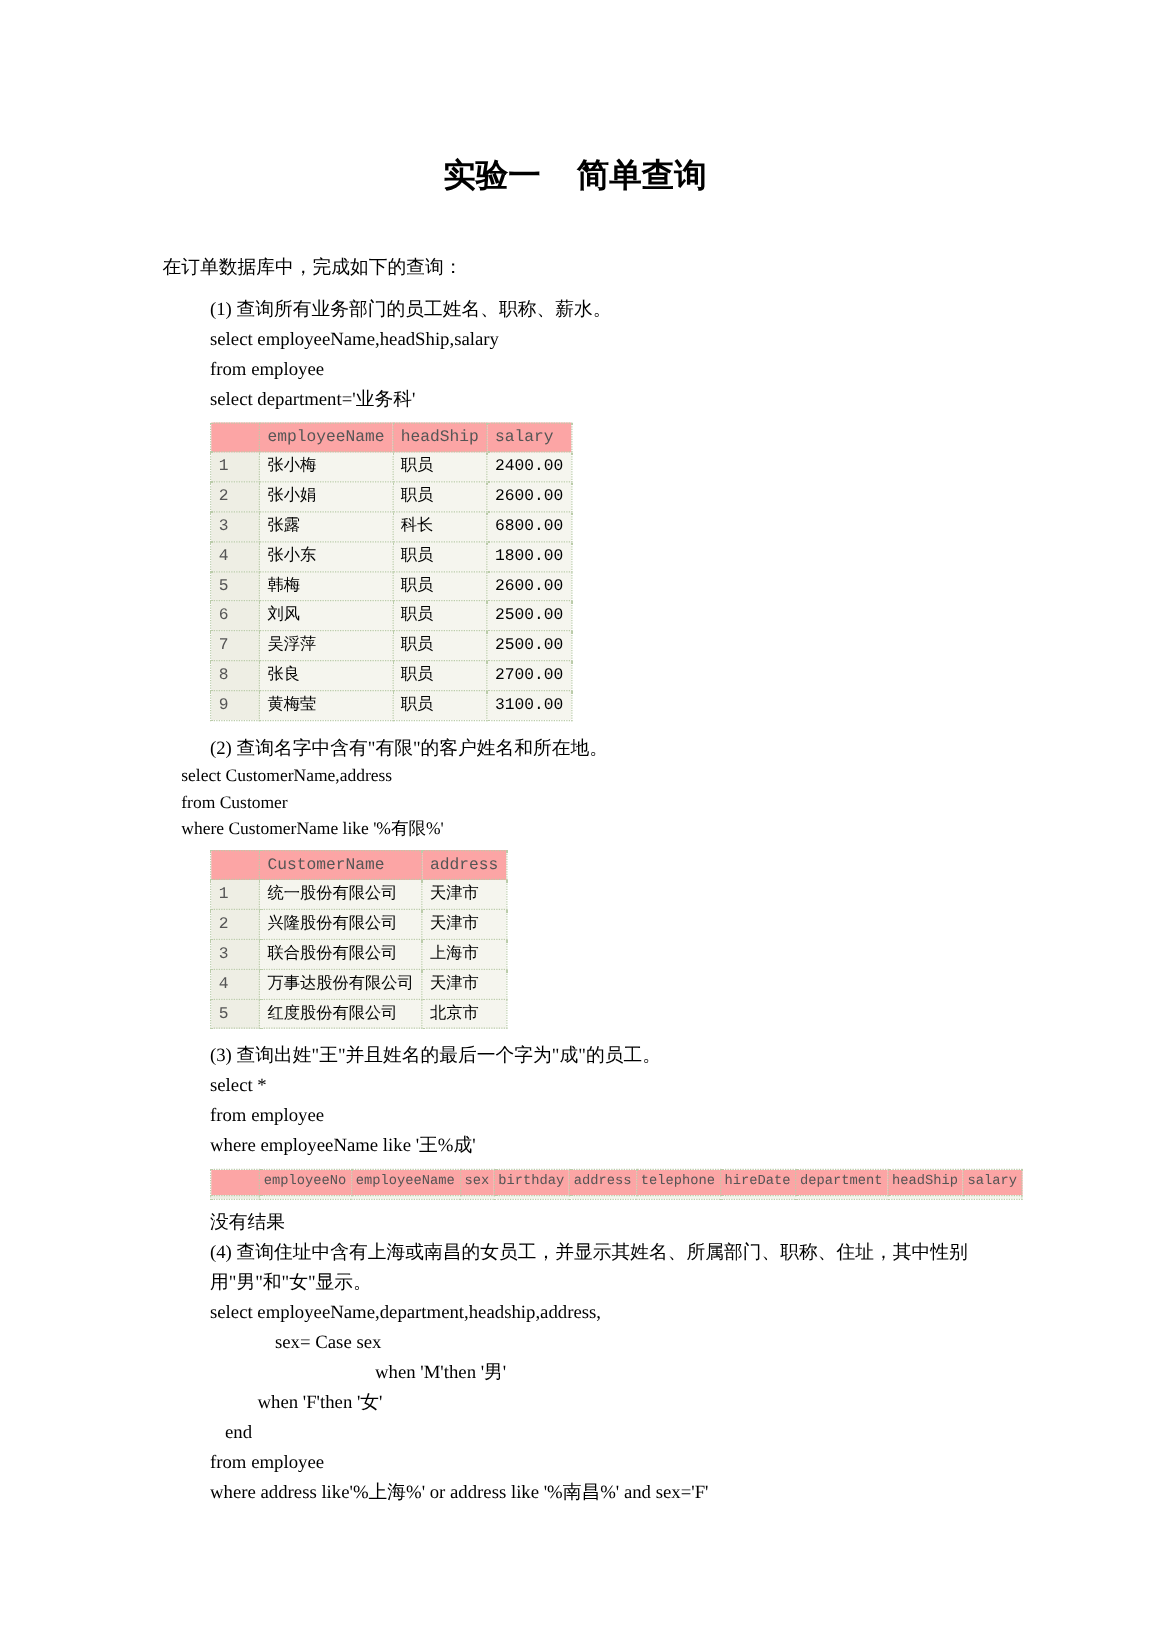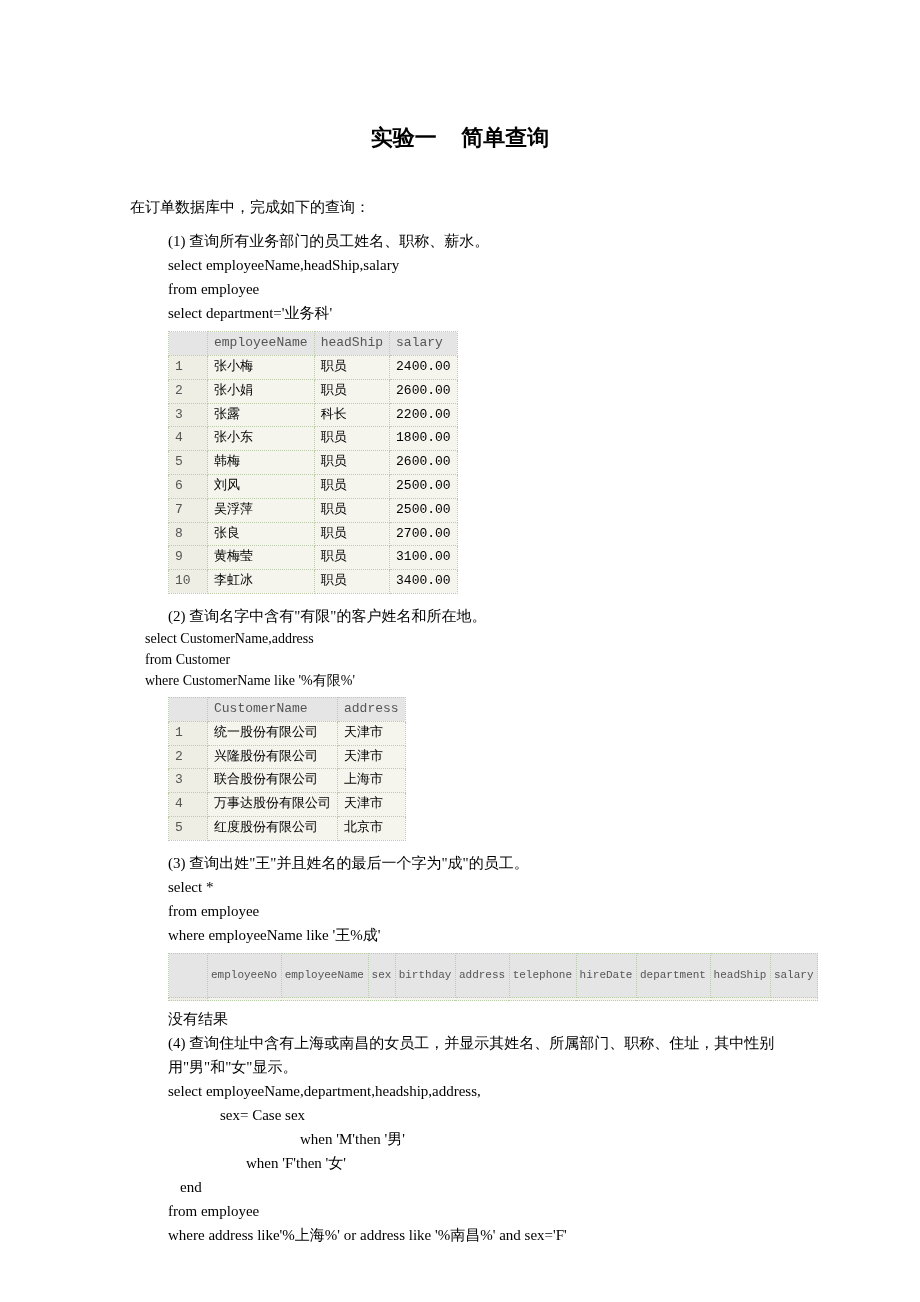--- a/index.html
+++ b/index.html
@@ -6,21 +6,21 @@
     font-family: "SimSun", "宋体", serif;
     font-size: 15px;
     color: #000;
     background: #fff;
     margin: 0;
     padding: 120px 130px 60px 130px;
     line-height: 1.6;
   }
   h1 {
     font-family: "SimHei", "黑体", sans-serif;
-    font-size: 22px;
+    font-size: 26px;
     font-weight: bold;
     text-align: center;
     margin: 0 0 40px 0;
     white-space: pre;
   }
   .intro {
     margin-bottom: 4px;
   }
   .indent {
     margin-left: 38px;
@@ -43,32 +43,32 @@
   table.result th, table.result td {
     border: 1px dotted #bca;
     padding: 1px 6px;
     text-align: left;
     background: #f5f5ee;
     white-space: nowrap;
   }
   table.result th {
     font-weight: normal;
     color: #555;
-    background: #e5e5e5;
+    background: #fca5a5;
   }
   table.result .rownum {
     background: #eeeee4;
     color: #555;
     text-align: left;
     width: 26px;
   }
   table.wide {
     width: 650px;
   }
-  table.wide th { padding: 13px 3px; font-size: 11px; }
+  table.wide th { padding: 1px 3px; font-size: 11px; }
   .noresult {
     margin-left: 38px;
   }
 </style>
 </head>
 <body>
 
 <h1>实验一    简单查询</h1>
 
 <div class="intro">在订单数据库中，完成如下的查询：</div>
@@ -97,21 +97,21 @@
       <tr>
         <td class="rownum">2</td>
         <td>张小娟</td>
         <td>职员</td>
         <td>2600.00</td>
       </tr>
       <tr>
         <td class="rownum">3</td>
         <td>张露</td>
         <td>科长</td>
-        <td>2200.00</td>
+        <td>6800.00</td>
       </tr>
       <tr>
         <td class="rownum">4</td>
         <td>张小东</td>
         <td>职员</td>
         <td>1800.00</td>
       </tr>
       <tr>
         <td class="rownum">5</td>
         <td>韩梅</td>
@@ -134,26 +134,20 @@
         <td class="rownum">8</td>
         <td>张良</td>
         <td>职员</td>
         <td>2700.00</td>
       </tr>
       <tr>
         <td class="rownum">9</td>
         <td>黄梅莹</td>
         <td>职员</td>
         <td>3100.00</td>
-      </tr>
-      <tr>
-        <td class="rownum">10</td>
-        <td>李虹冰</td>
-        <td>职员</td>
-        <td>3400.00</td>
       </tr>
     </tbody>
 </table>
 
 <div class="indent q">(2) 查询名字中含有"有限"的客户姓名和所在地。</div>
 <div class="indent code">select CustomerName,address</div>
 <div class="indent code">from Customer</div>
 <div class="indent code">where CustomerName like '%有限%'</div>
 
 <table class="result">
@@ -221,16 +215,16 @@
       </tr>
   </tbody>
 </table>
 
 <div class="noresult">没有结果</div>
 
 <div class="indent">(4) 查询住址中含有上海或南昌的女员工，并显示其姓名、所属部门、职称、住址，其中性别用"男"和"女"显示。</div>
 <div class="indent">select employeeName,department,headship,address,</div>
 <div class="indent" style="margin-left:90px">sex= Case sex</div>
 <div class="indent" style="margin-left:170px">when 'M'then '男'</div>
-<div class="indent" style="margin-left:116px"> when 'F'then '女'</div>
+<div class="indent" style="margin-left:76px"> when 'F'then '女'</div>
 <div class="indent" style="margin-left:50px">end</div>
 <div class="indent">from    employee</div>
 <div class="indent">where   address like'%上海%' or address like '%南昌%' and sex='F'</div>
 
 </body></html>

